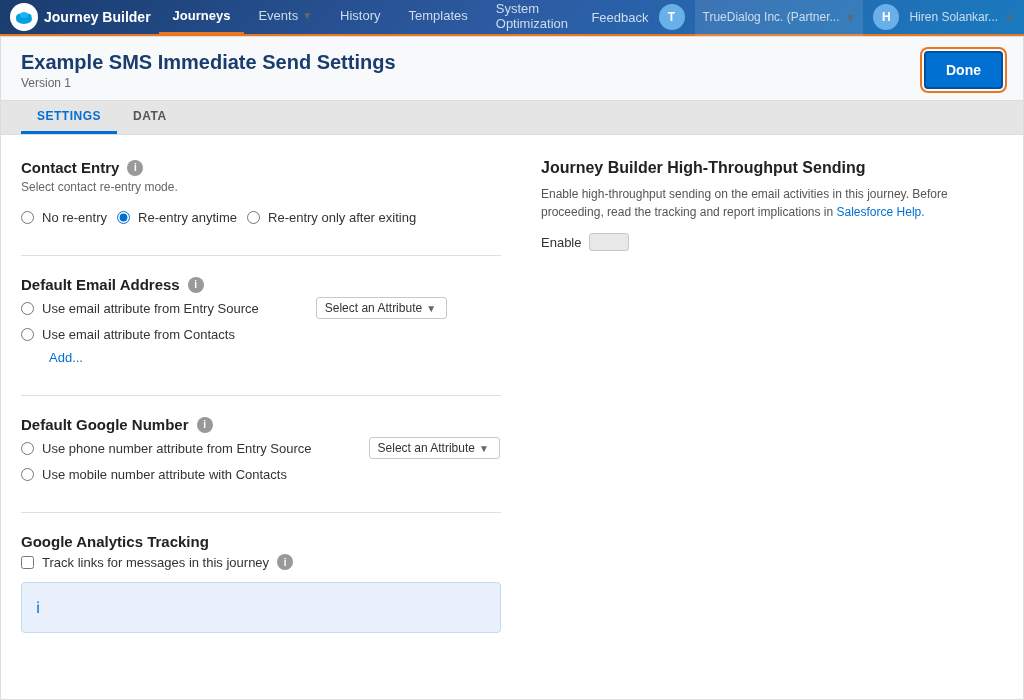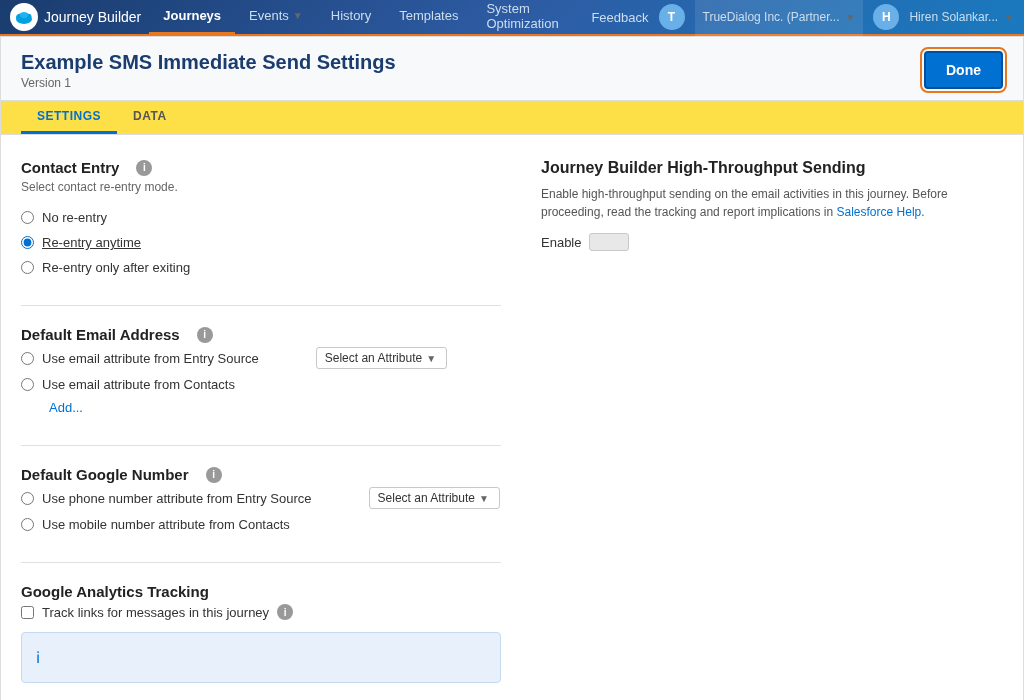--- a/index.html
+++ b/index.html
@@ -26,21 +26,21 @@
       width: 28px;
       height: 28px;
       display: flex;
       align-items: center;
       justify-content: center;
     }
     .nav-logo-cloud svg { width: 20px; height: 20px; }
     .nav-app-name {
       color: #fff;
       font-size: 14px;
-      font-weight: 400;
+      font-weight: 700;
       white-space: nowrap;
     }
     .nav-items {
       display: flex;
       align-items: center;
       gap: 0;
       flex: 1;
     }
     .nav-item {
       color: #cde;
@@ -140,21 +140,21 @@
       cursor: pointer;
       outline: 2px solid #e87722;
       outline-offset: 2px;
     }
 
     
     .tabs {
       display: flex;
       border-bottom: 1px solid #ddd;
       padding: 0 20px;
-      background: #fde047;
+      background: #e5e5e5;
     }
     .tab {
       padding: 8px 16px;
       font-size: 12px;
       font-weight: 600;
       color: #555;
       cursor: pointer;
       border-bottom: 3px solid transparent;
       letter-spacing: 0.5px;
       text-transform: uppercase;
@@ -175,21 +175,21 @@
 
     
     .section { margin-bottom: 30px; }
     .section-title {
       font-size: 15px;
       font-weight: 600;
       color: #222;
       margin-bottom: 4px;
       display: flex;
       align-items: center;
-      gap: 17px;
+      gap: 8px;
     }
     .section-subtitle {
       font-size: 12px;
       color: #666;
       margin-bottom: 12px;
     }
     .info-icon {
       display: inline-flex;
       align-items: center;
       justify-content: center;
@@ -197,37 +197,36 @@
       height: 16px;
       background: #999;
       color: #fff;
       border-radius: 50%;
       font-size: 10px;
       font-weight: bold;
       cursor: pointer;
     }
 
     
-    .radio-group { display: flex; flex-direction: column; gap: 10px; margin-top: 16px; }
+    .radio-group { display: flex; flex-direction: row; gap: 10px; margin-top: 16px; }
     .radio-item {
       display: flex;
       align-items: center;
       gap: 8px;
       font-size: 13px;
       color: #333;
       cursor: pointer;
     }
     .radio-item input[type="radio"] { cursor: pointer; accent-color: #0070d2; }
 
     
     .arrow-row {
       position: relative;
       display: flex;
       align-items: flex-start;
-      text-decoration: underline;
     }
 
     
     .attribute-row {
       display: flex;
       align-items: center;
       gap: 10px;
       margin-bottom: 8px;
     }
     .attribute-row label {
@@ -449,21 +448,21 @@
             <span>Use phone number attribute from Entry Source</span>
           </label>
           <div class="attr-select">
             <span>Select an Attribute</span>
             <span class="chevron">▼</span>
           </div>
         </div>
         <div class="attribute-row">
           <label>
             <input type="radio" name="mobile-attr" style="">
-            <span>Use mobile number attribute from Contacts</span>
+            <span>Use mobile number attribute with Contacts</span>
           </label>
         </div>
       </div>
 
       <hr class="divider">
 
       <div class="section ga-section">
         <div class="section-title">
           <span>Google Analytics Tracking</span>
         </div>

